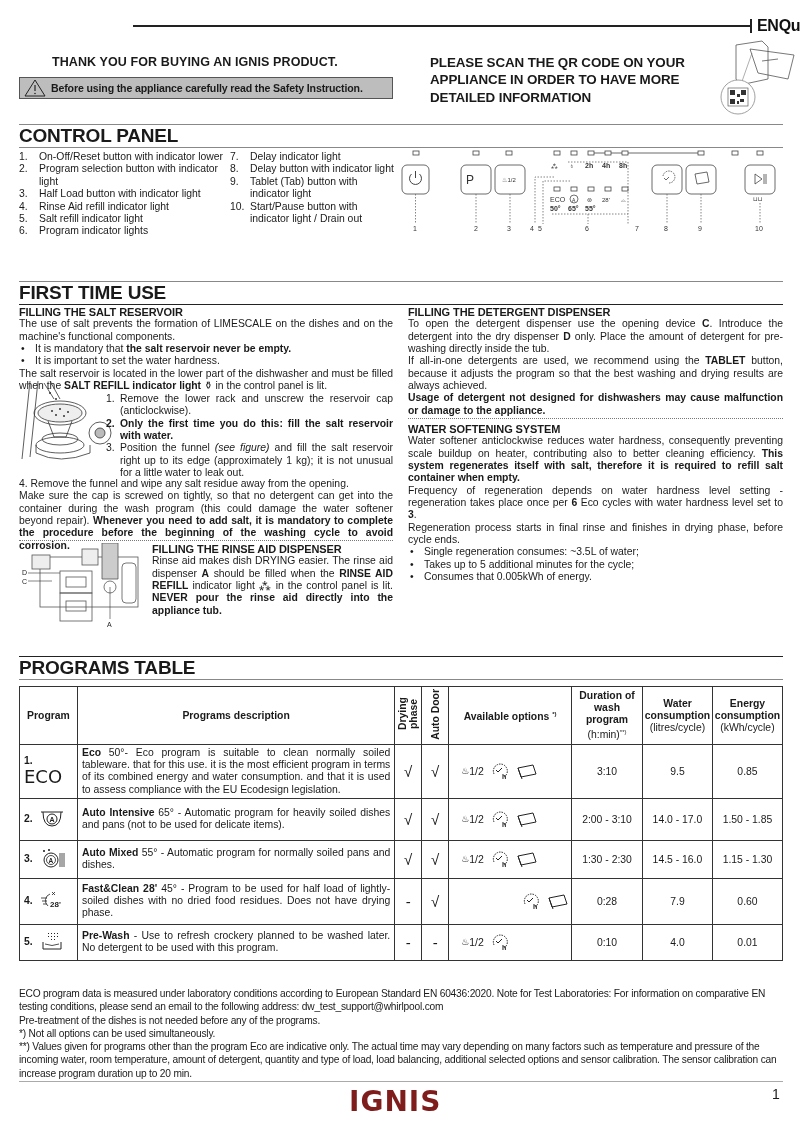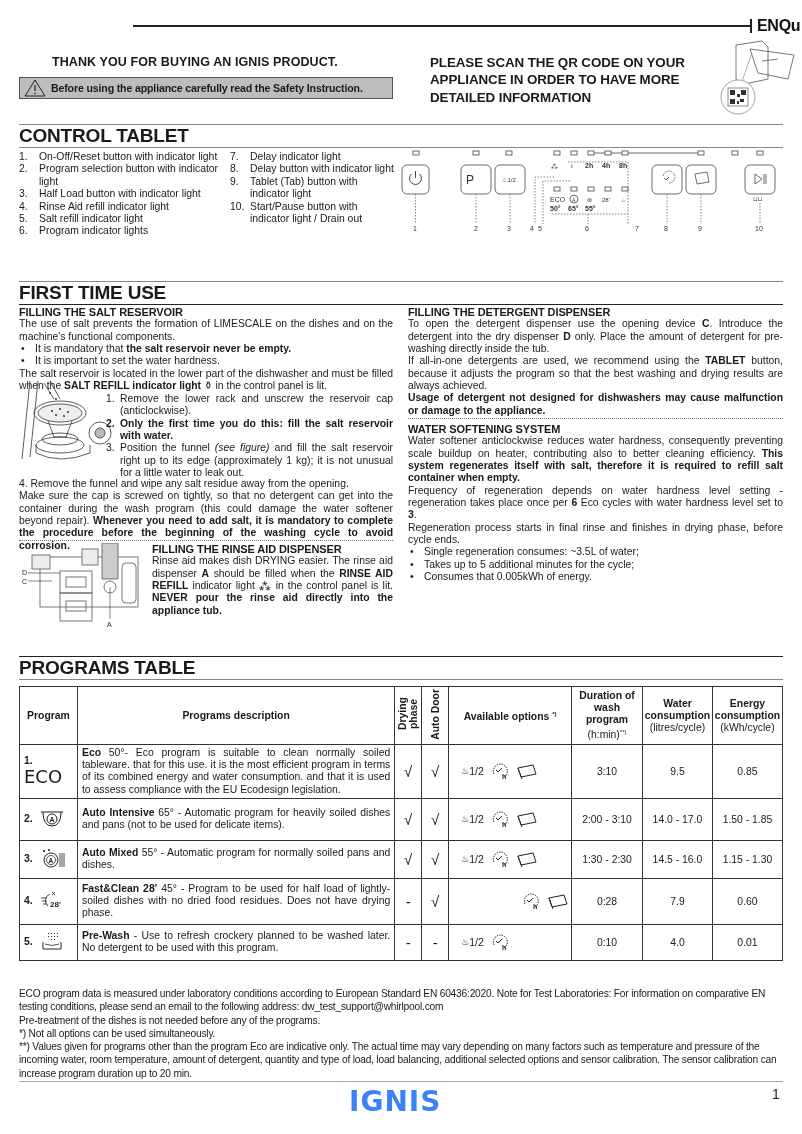--- a/index.html
+++ b/index.html
@@ -56,21 +56,21 @@
   .c-chk { width: 27px; text-align: center; font-size: 15px; }
   .c-opt { width: 123px; padding-left: 12px; }
   .c-num { text-align: center; }
   .vert { writing-mode: vertical-rl; transform: rotate(180deg); font-size: 10.4px; line-height: 11px; display: inline-block; }
   .opt-wrap { display: flex; align-items: center; gap: 6px; }
   .opt-half { font-size: 10.5px; display: flex; align-items: center; }
 
   
   #notes { left: 19px; top: 987px; width: 766px; font-size: 10.2px; line-height: 13.3px; letter-spacing: -0.2px; }
   #bottom-rule { left: 19px; top: 1081px; width: 764px; height: 1px; background: #aaa; }
-  #brand { left: 349px; top: 1085px; font-size: 28px; font-weight: bold; color: #3b82f6; letter-spacing: 1px; font-family: "DejaVu Sans", sans-serif; }
+  #brand { left: 349px; top: 1085px; font-size: 28px; font-weight: bold; color: #7f1d1d; letter-spacing: 1px; font-family: "DejaVu Sans", sans-serif; }
   #page-no { left: 772px; top: 1086px; font-size: 14px; }
 </style>
 </head>
 <body>
 
 <div class="abs" id="top-rule"></div>
 <div class="abs" id="top-tick"></div>
 <div class="abs" id="lang">ENQu</div>
 
 <div class="abs" id="thanks">THANK YOU FOR BUYING AN IGNIS PRODUCT.</div>
@@ -93,27 +93,27 @@
   <rect x="10" y="49" width="20" height="18" fill="#fff" stroke="#444" stroke-width="0.6"></rect>
   <rect x="12" y="51" width="5" height="5" fill="#333"></rect>
     <rect x="23" y="51" width="5" height="5" fill="#333"></rect>
     <rect x="12" y="60" width="5" height="5" fill="#333"></rect>
   <rect x="19" y="55" width="3" height="3" fill="#333"></rect>
     <rect x="22" y="60" width="4" height="3" fill="#333"></rect>
     <rect x="19" y="62" width="2" height="3" fill="#333"></rect>
 </svg>
 
 <div class="sec-line top" style="top:124px;"></div>
-<div class="sec-title" style="top:125px;">CONTROL TABLET</div>
+<div class="sec-title" style="top:125px;">CONTROL PANEL</div>
 <div class="sec-line" style="left:19px; top:147px; width:764px; background:#888;"></div>
 
 <ul class="cp-list" id="cp-left">
   <li>
       <span class="n">1.</span>
-      <span>On-Off/Reset button with indicator light</span>
+      <span>On-Off/Reset button with indicator lower</span>
     </li>
   <li>
       <span class="n">2.</span>
       <span>Program selection button with indicator light</span>
     </li>
   <li>
       <span class="n">3.</span>
       <span>Half Load button with indicator light</span>
     </li>
   <li>

